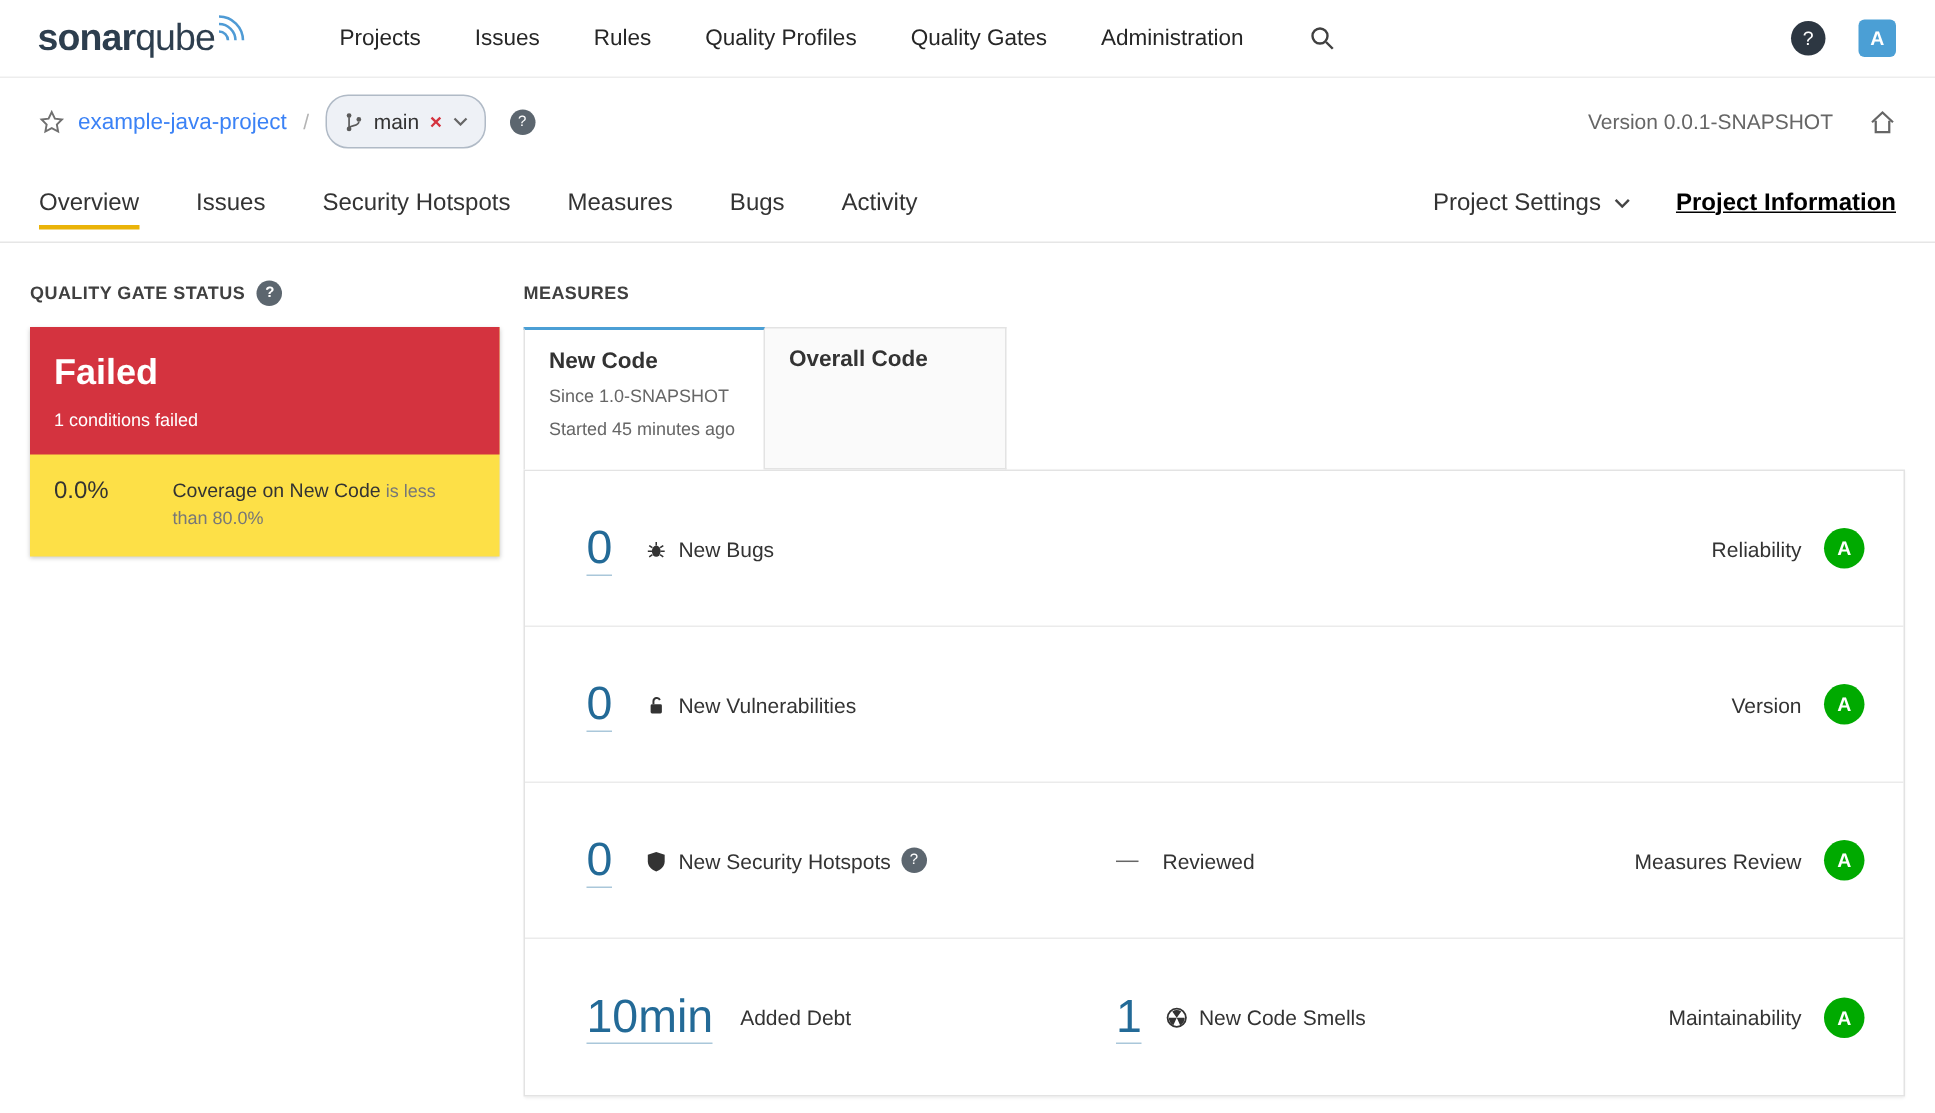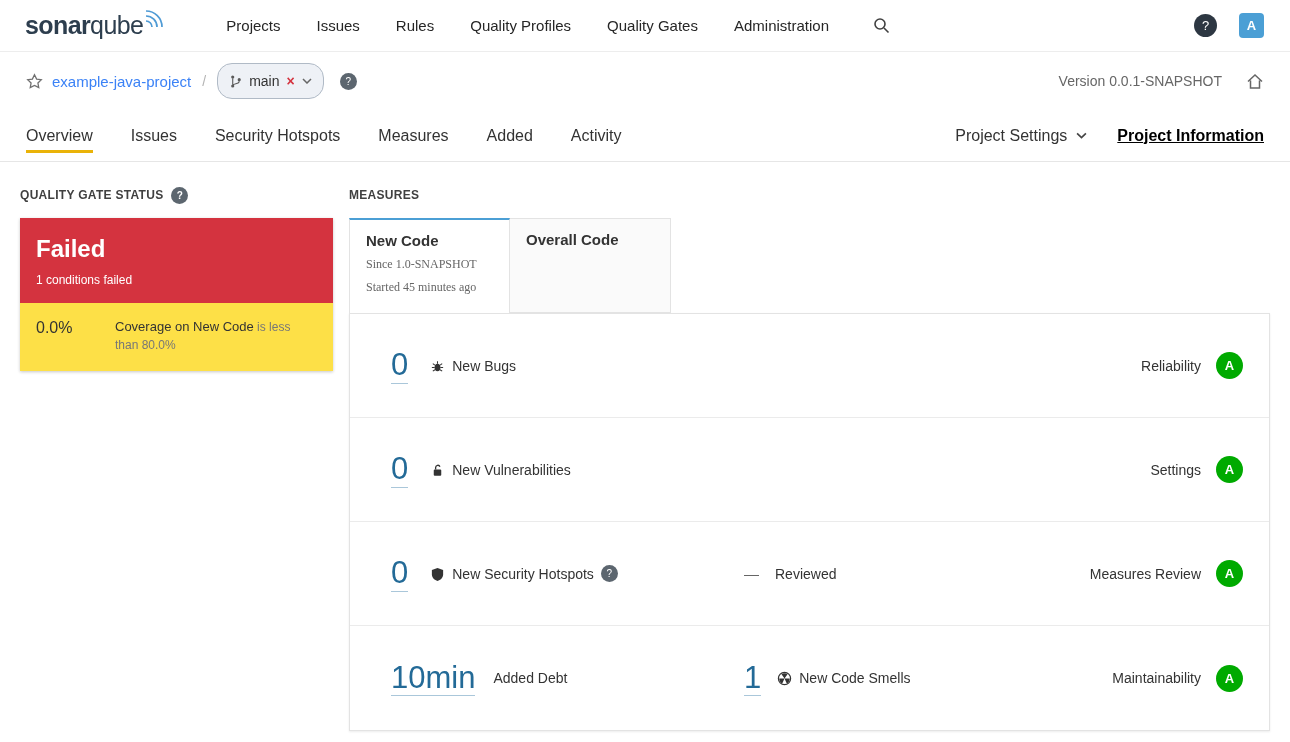--- a/index.html
+++ b/index.html
@@ -67,21 +67,21 @@
   .qg-desc .metric { color:#333; font-size:13px; }
 
   
   .measures-col { flex:1; min-width:0; }
   .m-tabs { display:flex; position:relative; z-index:2; }
   .m-tab { width:161px; height:95px; padding:12px 16px; }
   .m-tab.active { background:#fff; border:1px solid #e3e3e3; border-bottom:none; border-top:2px solid #4b9fd5;
                   margin-bottom:-1px; }
   .m-tab.inactive { background:#fafafa; border:1px solid #e3e3e3; border-left:none; }
   .m-tab-title { font-size:15px; font-weight:700; color:#333; }
-  .m-tab-sub { font-size:12px; color:#666; margin-top:8px;font-family:Liberation Serif, serif; }
+  .m-tab-sub { font-size:12px; color:#666; margin-top:8px; }
   .m-panel { position:relative; z-index:1; background:#fff; border:1px solid #e3e3e3; box-shadow:0 1px 2px rgba(0,0,0,.08); }
   .m-row { position:relative; display:flex; align-items:center; height:104px; padding:0 26px 0 41px; }
   .m-row:not(:last-child) { border-bottom:1px solid #ebebeb; }
   .big-num { font-size:31px; color:#236a97; text-decoration:none; border-bottom:1px solid #aac7da; line-height:1.15; }
   .m-meta { display:flex; align-items:flex-end; gap:7px; margin-left:22px; }
   .m-meta.wide-gap { margin-left:18px; }
   .m-label { font-size:14px; color:#333; }
   .m-icon { display:flex; }
   .m-mid { position:absolute; left:394px; display:flex; align-items:center; gap:16px; }
   .m-dash { color:#666; font-size:15px; }
@@ -164,21 +164,21 @@
       </svg>
     </span>
   </div>
 </div>
 
 <div class="tabbar">
   <a class="tab active clickable">Overview</a>
   <a class="tab clickable">Issues</a>
   <a class="tab clickable">Security Hotspots</a>
   <a class="tab clickable">Measures</a>
-  <a class="tab clickable">Added</a>
+  <a class="tab clickable">Bugs</a>
   <a class="tab clickable">Activity</a>
   <div class="tab-right">
     <div class="proj-settings clickable">
       <span>Project Settings</span>
       <span>
         <svg width="11" height="7" viewBox="0 0 10 6">
             <path d="M1 1l4 4 4-4" stroke="#444" stroke-width="1.5" fill="none"></path>
           </svg>
       </span>
     </div>
@@ -248,21 +248,21 @@
         <span class="m-meta">
           <span class="m-icon">
             <svg width="15" height="15" viewBox="0 0 16 16">
               <rect x="4" y="7" width="8" height="6.5" rx="1" fill="#333"></rect>
               <path d="M6 7V4.8a2.4 2.4 0 0 1 4.6-.9" stroke="#333" stroke-width="1.4" fill="none"></path>
             </svg>
           </span>
           <span class="m-label">New Vulnerabilities</span>
         </span>
         <div class="m-right">
-          <span class="m-domain">Settings</span>
+          <span class="m-domain">Version</span>
           <span class="rating">A</span>
         </div>
       </div>
 
       <div class="m-row">
         <a class="big-num clickable">0</a>
         <span class="m-meta">
           <span class="m-icon">
             <svg width="15" height="15" viewBox="0 0 16 16">
               <path d="M8 1l6 2.1v4.6c0 4-3 6.1-6 7.2-3-1.1-6-3.2-6-7.2V3.1z" fill="#333"></path>

